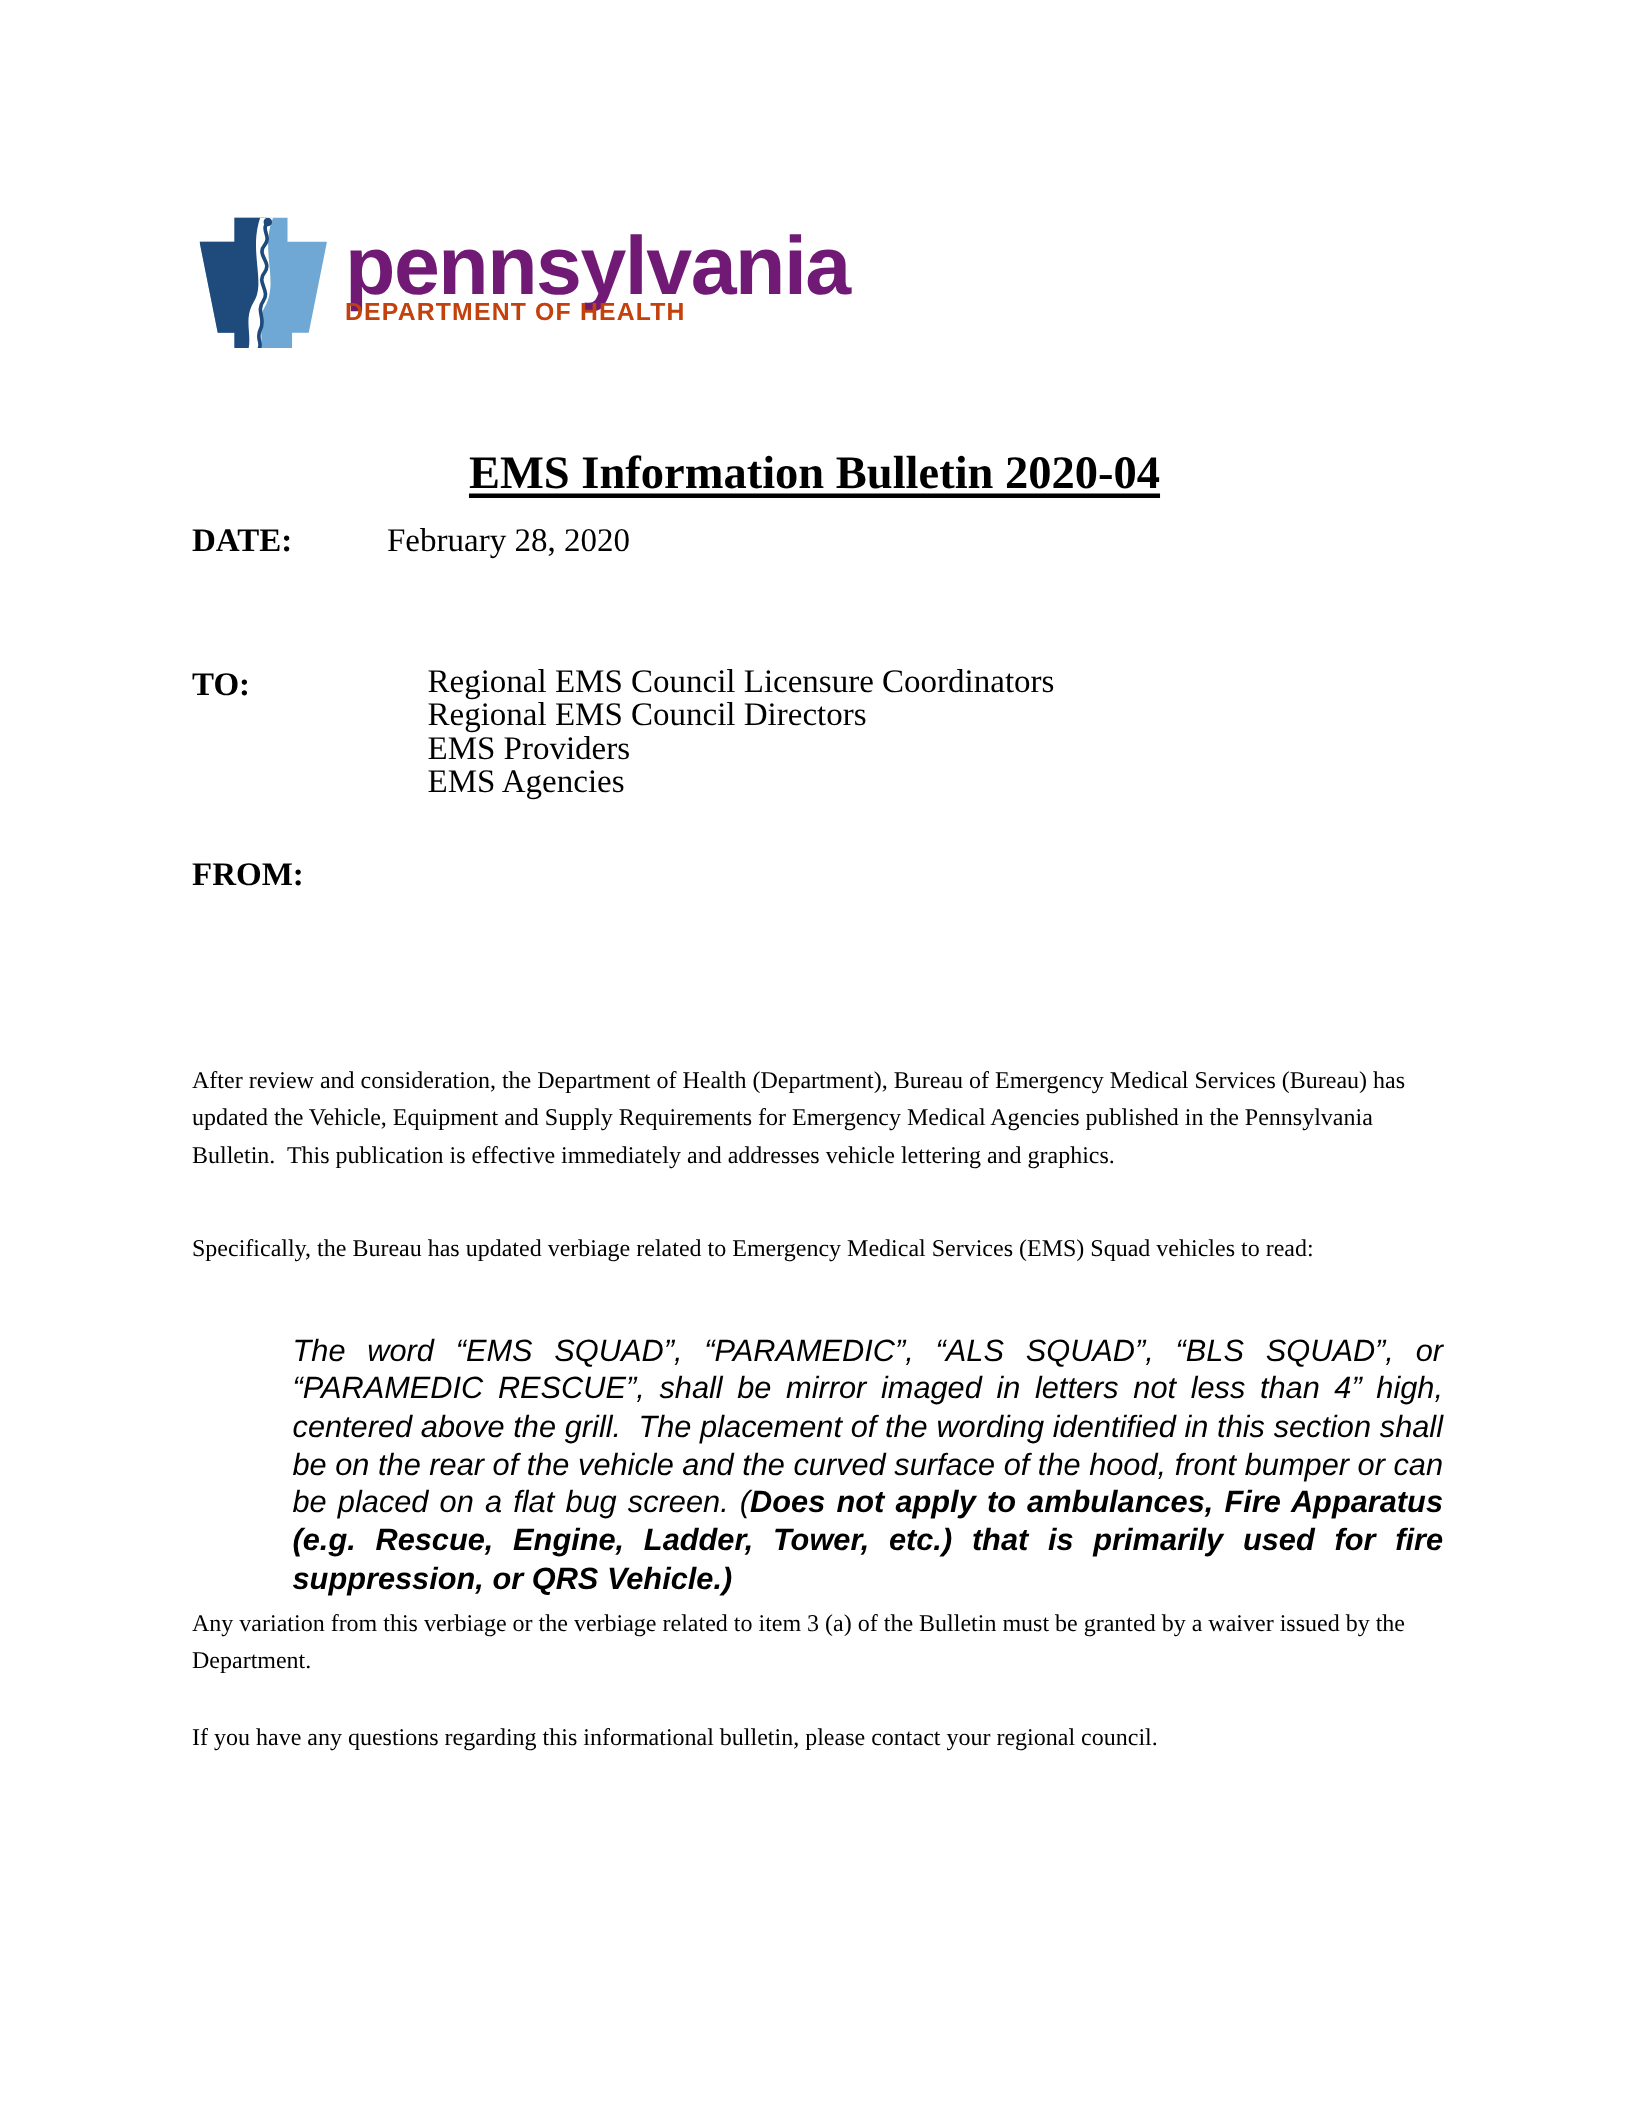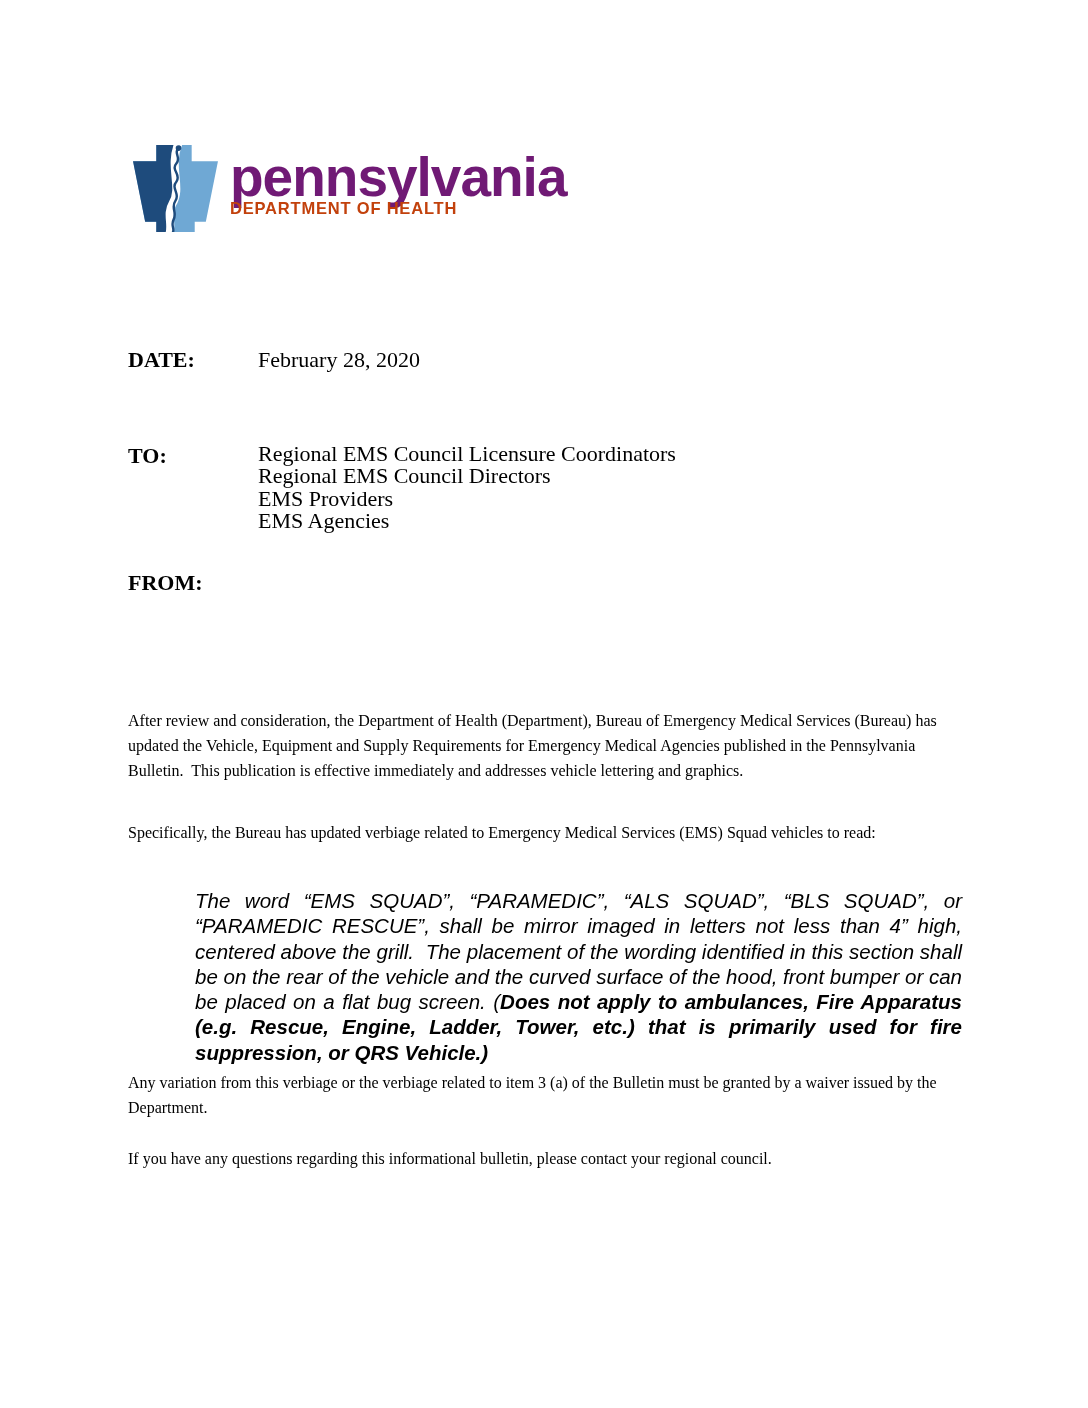--- a/index.html
+++ b/index.html
@@ -31,21 +31,21 @@
     text-align:center; font-size:31px; font-weight:bold;
     text-decoration:underline; text-decoration-thickness:2.5px; text-underline-offset:4px;
   }
   
   .meta-row { position:absolute; left:128px; width:860px; font-size:22px; display:flex; }
   .meta-label { font-weight:bold; width:130px; flex:0 0 130px; }
   .meta-value { white-space:pre-wrap; }
   .meta-list div, .from-lines div { line-height:22.4px; }
   .row-date    { top:347px; }
   .row-subject { top:394px; }
-  .row-to      { top:443px; }
+  .row-to      { top:443px;gap:27px; }
   .row-from    { top:570px; }
   .from-name-line { position:relative; line-height:22.4px; }
   .signature {
     position:absolute; left:300px; top:-18px;
     width:138px; height:48px; pointer-events:none;
   }
   
   .para {
     position:absolute; left:128px; width:832px;
     font-size:16px; line-height:25.2px; white-space:pre-wrap;
@@ -83,20 +83,21 @@
           <circle cx="46" cy="5" r="2.8" fill="#1e4b7c"></circle>
         </g>
       </g>
     </svg>
     <div class="logo-text">
       <div class="logo-wordmark">pennsylvania</div>
       <div class="logo-dept">DEPARTMENT OF HEALTH</div>
     </div>
   </div>
 
+  <div class="title">EMS Information Bulletin 2020-04</div>
 
   <div class="meta-row row-date">
     <span class="meta-label">DATE:</span>
     <span class="meta-value">February 28, 2020</span>
   </div>
 
 
   <div class="meta-row row-to">
     <span class="meta-label">TO:</span>
     <div class="meta-list">

